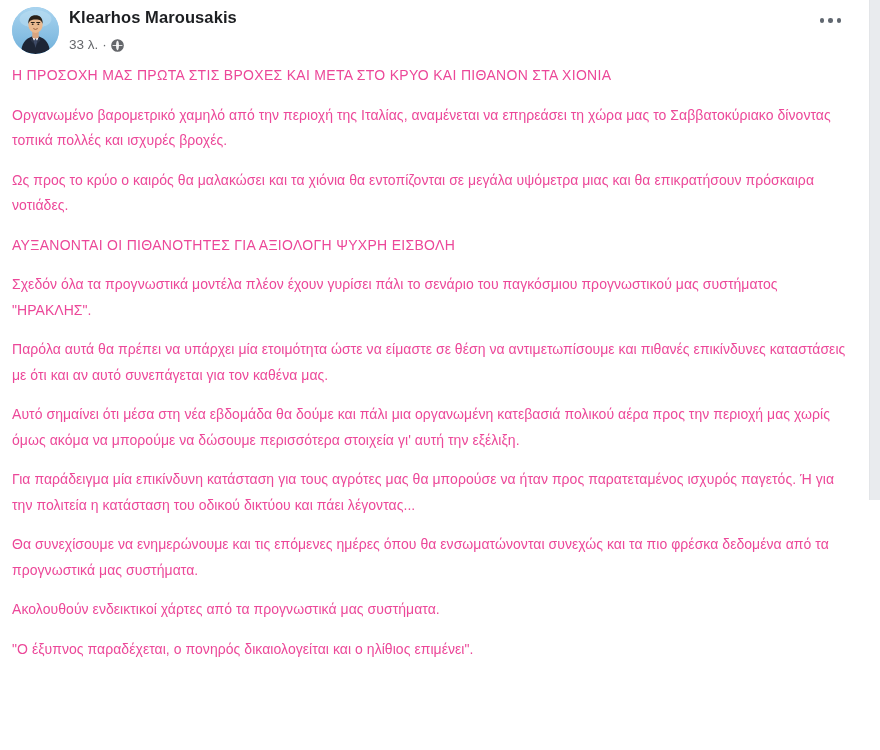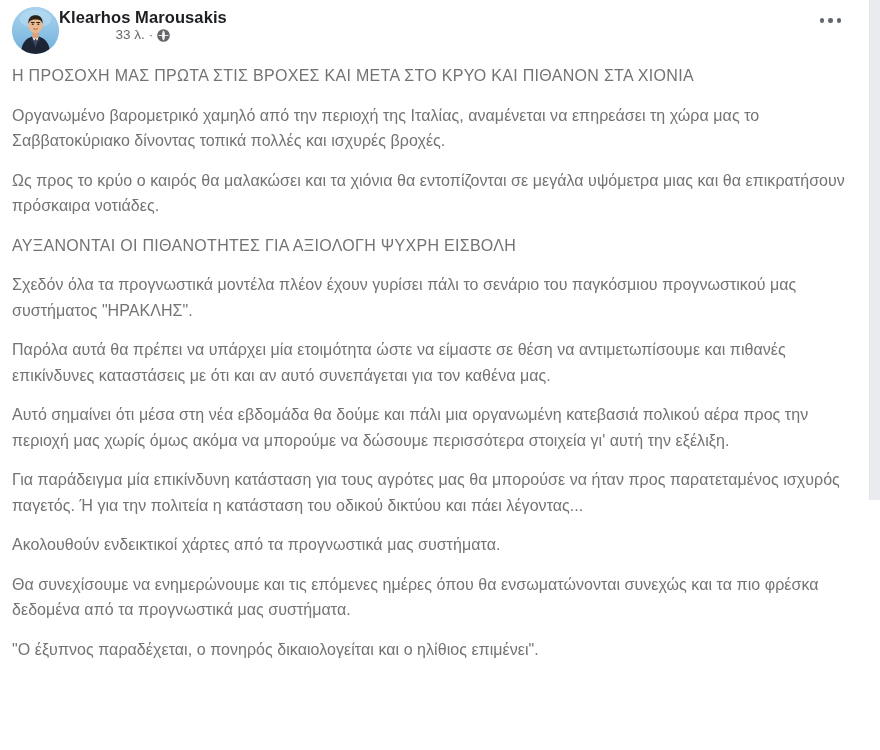--- a/index.html
+++ b/index.html
@@ -56,40 +56,40 @@
     height: 47px;
     border-radius: 50%;
     flex: 0 0 47px;
     overflow: hidden;
     background: #8fc4e8;
     position: relative;
   }
   .avatar svg { display: block; width: 47px; height: 47px; }
 
   .header-text {
+    margin-left: 10px;
     padding-top: 1px;
     display: flex;
     flex-direction: column;
-    gap: 0;
+    gap: 10px;
   }
   .author-name {
     font-size: 16.5px;
     font-weight: bold;
     color: #1c1e21;
     line-height: 19px;
     letter-spacing: .1px;
   }
   .meta-row {
     display: flex;
     align-items: center;
     gap: 4px;
     font-size: 13.5px;
     color: #65676b;
     line-height: 16px;
-    justify-content: center;
   }
   .meta-sep { color: #65676b; font-size: 13.5px; }
   .globe-icon { display: inline-flex; align-items: center; }
   .globe-icon svg { display: block; }
 
   .more-menu {
     position: absolute;
     top: 12px;
     right: 22px;
     display: flex;
@@ -107,23 +107,23 @@
     display: block;
   }
 
   
   .post-body {
     padding: 9px 12px 0 12px;
     color: #333333;
   }
   .post-body p {
     margin: 0 0 14px 0;
-    font-size: 16px;
+    font-size: 14px;
     line-height: 25.5px;
-    color: #737373;
+    color: #ec4899;
     letter-spacing: .05px;
     max-width: 855px;
   }
   .post-body p.caps {
     letter-spacing: .3px;
   }
   .post-body p:last-child { margin-bottom: 0; }
 </style>
 </head>
 <body>
@@ -200,18 +200,18 @@
 
   <div class="post-body">
     <p class="caps">Η ΠΡΟΣΟΧΗ ΜΑΣ ΠΡΩΤΑ ΣΤΙΣ ΒΡΟΧΕΣ ΚΑΙ ΜΕΤΑ ΣΤΟ ΚΡΥΟ ΚΑΙ ΠΙΘΑΝΟΝ ΣΤΑ ΧΙΟΝΙΑ</p>
     <p>Οργανωμένο βαρομετρικό χαμηλό από την περιοχή της Ιταλίας, αναμένεται να επηρεάσει τη χώρα μας το Σαββατοκύριακο δίνοντας τοπικά πολλές και ισχυρές βροχές.</p>
     <p>Ως προς το κρύο ο καιρός θα μαλακώσει και τα χιόνια θα εντοπίζονται σε μεγάλα υψόμετρα μιας και θα επικρατήσουν πρόσκαιρα νοτιάδες.</p>
     <p class="caps">ΑΥΞΑΝΟΝΤΑΙ ΟΙ ΠΙΘΑΝΟΤΗΤΕΣ ΓΙΑ ΑΞΙΟΛΟΓΗ ΨΥΧΡΗ ΕΙΣΒΟΛΗ</p>
     <p>Σχεδόν όλα τα προγνωστικά μοντέλα πλέον έχουν γυρίσει πάλι το σενάριο του παγκόσμιου προγνωστικού μας συστήματος "ΗΡΑΚΛΗΣ".</p>
     <p>Παρόλα αυτά θα πρέπει να υπάρχει μία ετοιμότητα ώστε να είμαστε σε θέση να αντιμετωπίσουμε και πιθανές επικίνδυνες καταστάσεις με ότι και αν αυτό συνεπάγεται για τον καθένα μας.</p>
     <p>Αυτό σημαίνει ότι μέσα στη νέα εβδομάδα θα δούμε και πάλι μια οργανωμένη κατεβασιά πολικού αέρα προς την περιοχή μας χωρίς όμως ακόμα να μπορούμε να δώσουμε περισσότερα στοιχεία γι' αυτή την εξέλιξη.</p>
     <p>Για παράδειγμα μία επικίνδυνη κατάσταση για τους αγρότες μας θα μπορούσε να ήταν προς παρατεταμένος ισχυρός παγετός. Ή για την πολιτεία η κατάσταση του οδικού δικτύου και πάει λέγοντας...</p>
+    <p>Θα συνεχίσουμε να ενημερώνουμε και τις επόμενες ημέρες όπου θα ενσωματώνονται συνεχώς και τα πιο φρέσκα δεδομένα από τα προγνωστικά μας συστήματα.</p>
     <p>Ακολουθούν ενδεικτικοί χάρτες από τα προγνωστικά μας συστήματα.</p>
-    <p>Θα συνεχίσουμε να ενημερώνουμε και τις επόμενες ημέρες όπου θα ενσωματώνονται συνεχώς και τα πιο φρέσκα δεδομένα από τα προγνωστικά μας συστήματα.</p>
     <p>"Ο έξυπνος παραδέχεται, ο πονηρός δικαιολογείται και ο ηλίθιος επιμένει".</p>
   </div>
 
 </div>
 
 </body></html>

